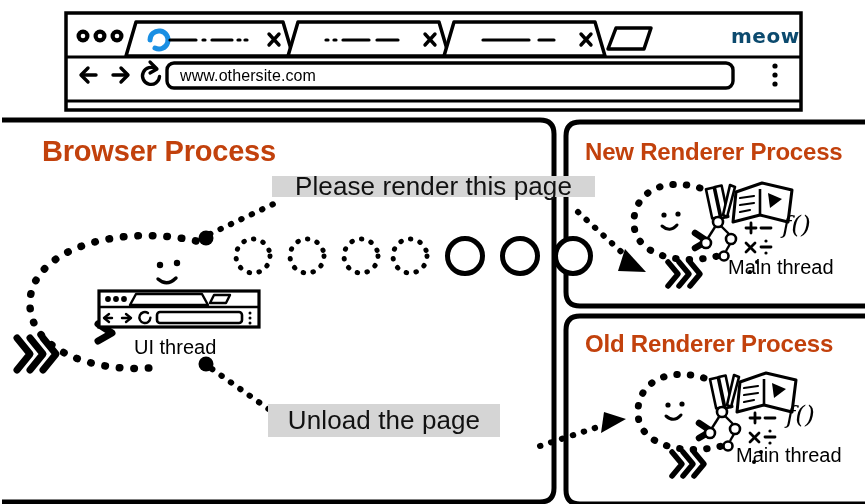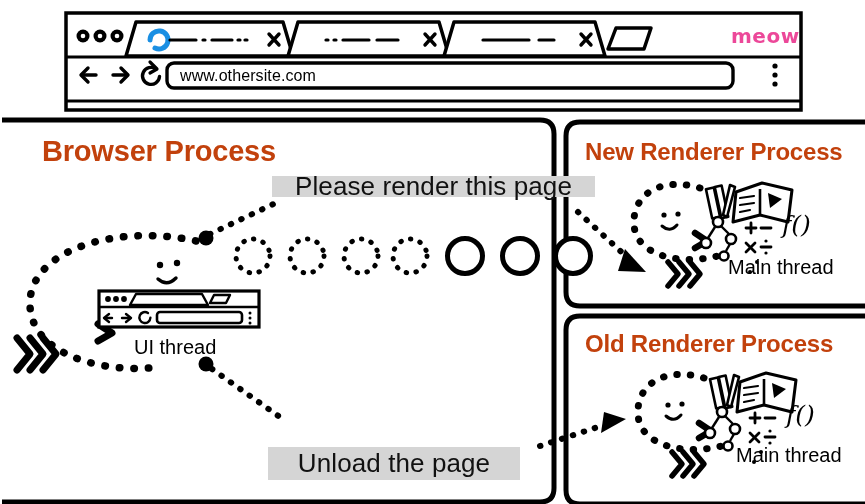--- a/index.html
+++ b/index.html
@@ -5,34 +5,34 @@
   html,body{margin:0;padding:0;background:#ffffff;}
   body{width:865px;height:504px;position:relative;overflow:hidden;
        font-family:"Liberation Sans","DejaVu Sans",sans-serif;color:#000;}
   .stage{position:absolute;inset:0;width:865px;height:504px;}
   svg.layer{position:absolute;left:0;top:0;width:865px;height:504px;overflow:visible;}
 
   .lbl{position:absolute;background:#d5d5d5;color:#111;
        font-weight:400;letter-spacing:.1px;white-space:nowrap;
        display:flex;align-items:center;justify-content:center;}
   #lbl-render{left:272px;top:176px;width:323px;height:21px;font-size:26px;}
-  #lbl-unload{left:268px;top:447px;width:252px;height:33px;font-size:26px;}
+  #lbl-unload{left:268px;top:404px;width:232px;height:33px;font-size:26px;}
 
   .ptitle{position:absolute;font-weight:700;white-space:nowrap;color:#c2410c;}
   #t-browser{left:42px;top:135px;font-size:29px;letter-spacing:-.2px;}
   #t-new{left:585px;top:138px;font-size:24px;letter-spacing:-.2px;}
   #t-old{left:585px;top:330px;font-size:24px;letter-spacing:-.2px;}
 
   .cap{position:absolute;font-size:20px;font-weight:400;white-space:nowrap;color:#000;}
   #c-ui{left:134px;top:336px;}
   #c-mt-new{left:728px;top:256px;}
   #c-mt-old{left:736px;top:444px;}
 
   #meow{position:absolute;left:731px;top:24px;font-size:20px;font-weight:700;
-        letter-spacing:.5px;color:#ec4899;font-family:"DejaVu Sans",sans-serif;}
+        letter-spacing:.5px;color:#0c4a6e;font-family:"DejaVu Sans",sans-serif;}
   #urlbar-text{position:absolute;left:180px;top:67px;font-size:16px;color:#000;
                letter-spacing:.1px;}
 </style>
 </head>
 <body>
 
 <div class="stage">
 
   <svg class="layer" viewBox="0 0 865 504">
 

